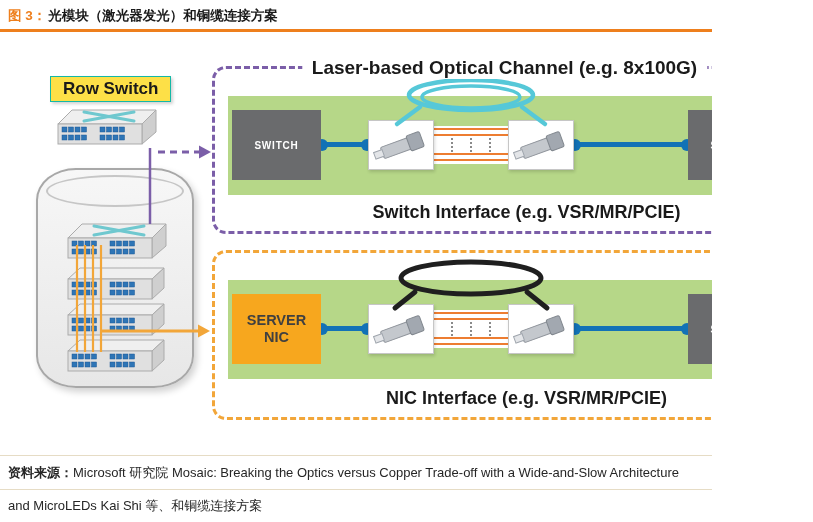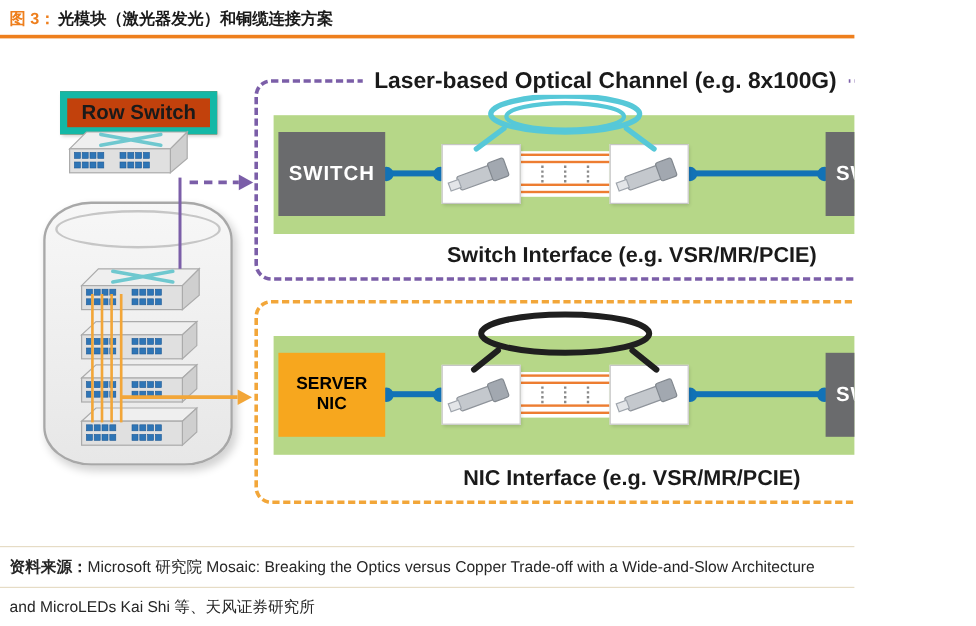--- a/index.html
+++ b/index.html
@@ -6,21 +6,21 @@
   html,body { background:#fff; }
   body { font-family:"Liberation Sans","DejaVu Sans",sans-serif; color:#1a1a1a; }
   .page { position:relative; width:712px; height:522px; background:#fff; overflow:hidden; }
 
   
   .fig-header { position:absolute; left:8px; top:7px; font-size:13.5px; font-weight:bold; white-space:nowrap; }
   .fig-label { color:var(--accent-orange,#EE7F1D); margin-right:2px; }
   .header-rule { position:absolute; left:0; top:29px; width:813px; height:3px; background:var(--accent-orange,#EE7F1D); }
 
   
-  .row-switch-label { position:absolute; left:50px; top:76px; font-size:17px; font-weight:bold; background:#c2410c; border:6px solid #14b8a6; box-shadow:2px 2px 3px rgba(0,0,0,.18); padding:2px 12px; }
+  .row-switch-label { position:absolute; left:50px; top:76px; font-size:17px; font-weight:bold; background:#fde047; border:1px solid #14b8a6; box-shadow:2px 2px 3px rgba(0,0,0,.18); padding:2px 12px; }
   .sw { position:absolute; z-index:2; }
   .rack { position:absolute; left:36px; top:168px; width:158px; height:220px; border:2.5px solid #a8a8a8; border-radius:40px/32px; background:linear-gradient(180deg,#f7f7f7,#e7e7e7); box-shadow:3px 4px 7px rgba(0,0,0,.18); z-index:1; }
   .rack::before { content:""; position:absolute; left:8px; right:8px; top:5px; height:28px; border:2px solid #c6c6c6; border-radius:50%; }
   .rack-label { position:absolute; left:36px; top:394px; width:158px; text-align:center; font-size:18px; font-weight:bold; }
 
   
   .arrows { position:absolute; left:0; top:0; width:813px; height:460px; z-index:3; pointer-events:none; }
   .l-purple { stroke:var(--purple,#7B5EA8); stroke-width:2.5; }
   .l-purple-d { stroke:var(--purple,#7B5EA8); stroke-width:3; stroke-dasharray:7 5; }
   .f-purple { fill:var(--purple,#7B5EA8); }
@@ -28,22 +28,22 @@
   .l-gold-h { stroke:var(--gold,#F2A639); stroke-width:3.2; }
   .f-gold { fill:var(--gold,#F2A639); }
 
   
   .channel-box { position:absolute; left:212px; width:585px; border:3px dashed; border-radius:14px; z-index:2; }
   .box-optical { top:66px; height:168px; border-color:var(--purple,#7B5EA8); }
   .box-copper { top:250px; height:170px; border-color:var(--gold,#F2A639); }
   .channel-title { position:absolute; top:-12px; left:50%; transform:translateX(-50%); background:#fff; padding:0 10px; font-size:19px; font-weight:bold; white-space:nowrap; z-index:4; }
   .green-panel { position:absolute; left:13px; top:27px; width:553px; height:99px; background:var(--panel-green,#B6D788); }
   .device-box { position:absolute; top:14px; width:89px; height:70px; display:flex; align-items:center; justify-content:center; font-weight:bold; text-align:center; z-index:2; }
-  .device-dark { background:var(--device-gray,#6A6B6D); color:#fff; font-size:17px; letter-spacing:.8px; }
-  .device-nic { background:var(--nic-orange,#F7A71E); color:#000000; font-size:14.5px; line-height:1.2; padding:0 13px; }
+  .device-dark { background:var(--device-gray,#6A6B6D); color:#fff; font-size:10px; letter-spacing:.8px; }
+  .device-nic { background:var(--nic-orange,#F7A71E); color:#404040; font-size:14.5px; line-height:1.2; padding:0 13px; }
   .device-left { left:4px; }
   .device-right { right:4px; }
   .blue-link { position:absolute; top:46px; height:5px; background:var(--link-blue,#1272B6); z-index:1; }
   .blue-link::before,.blue-link::after { content:""; position:absolute; top:-3.5px; width:12px; height:12px; border-radius:50%; background:inherit; }
   .blue-link::before { left:-5px; } .blue-link::after { right:-5px; }
   .link-left { left:93px; width:47px; }
   .link-right { left:346px; width:114px; }
   .xcvr { position:absolute; top:24px; width:66px; height:50px; background:#fff; border:1px solid #c6c6c6; box-shadow:1px 2px 3px rgba(0,0,0,.15); z-index:2; }
   .xcvr-left { left:140px; } .xcvr-right { left:280px; }
   .trace { position:absolute; left:206px; top:30px; width:74px; height:38px; background:#fff; z-index:1; }
@@ -227,16 +227,16 @@
       <path class="copper" d="M312 39 L332 55" stroke-width="5"></path>
     </svg>
     <div class="interface-label">NIC Interface (e.g. VSR/MR/PCIE)</div>
   </div>
 
   <div class="footer">
     <div class="src src-row1">
       <span class="src-prefix">资料来源：</span><span>Microsoft 研究院 Mosaic: Breaking the Optics versus Copper Trade-off with a Wide-and-Slow Architecture</span>
     </div>
     <div class="footer-divider"></div>
-    <div class="src src-row2">and MicroLEDs Kai Shi 等、天风证券研究所</div>
+    <div class="src src-row2">and MicroLEDs Kai Shi 等、和铜缆连接方案</div>
   </div>
 
 </div>
 
 </body></html>

